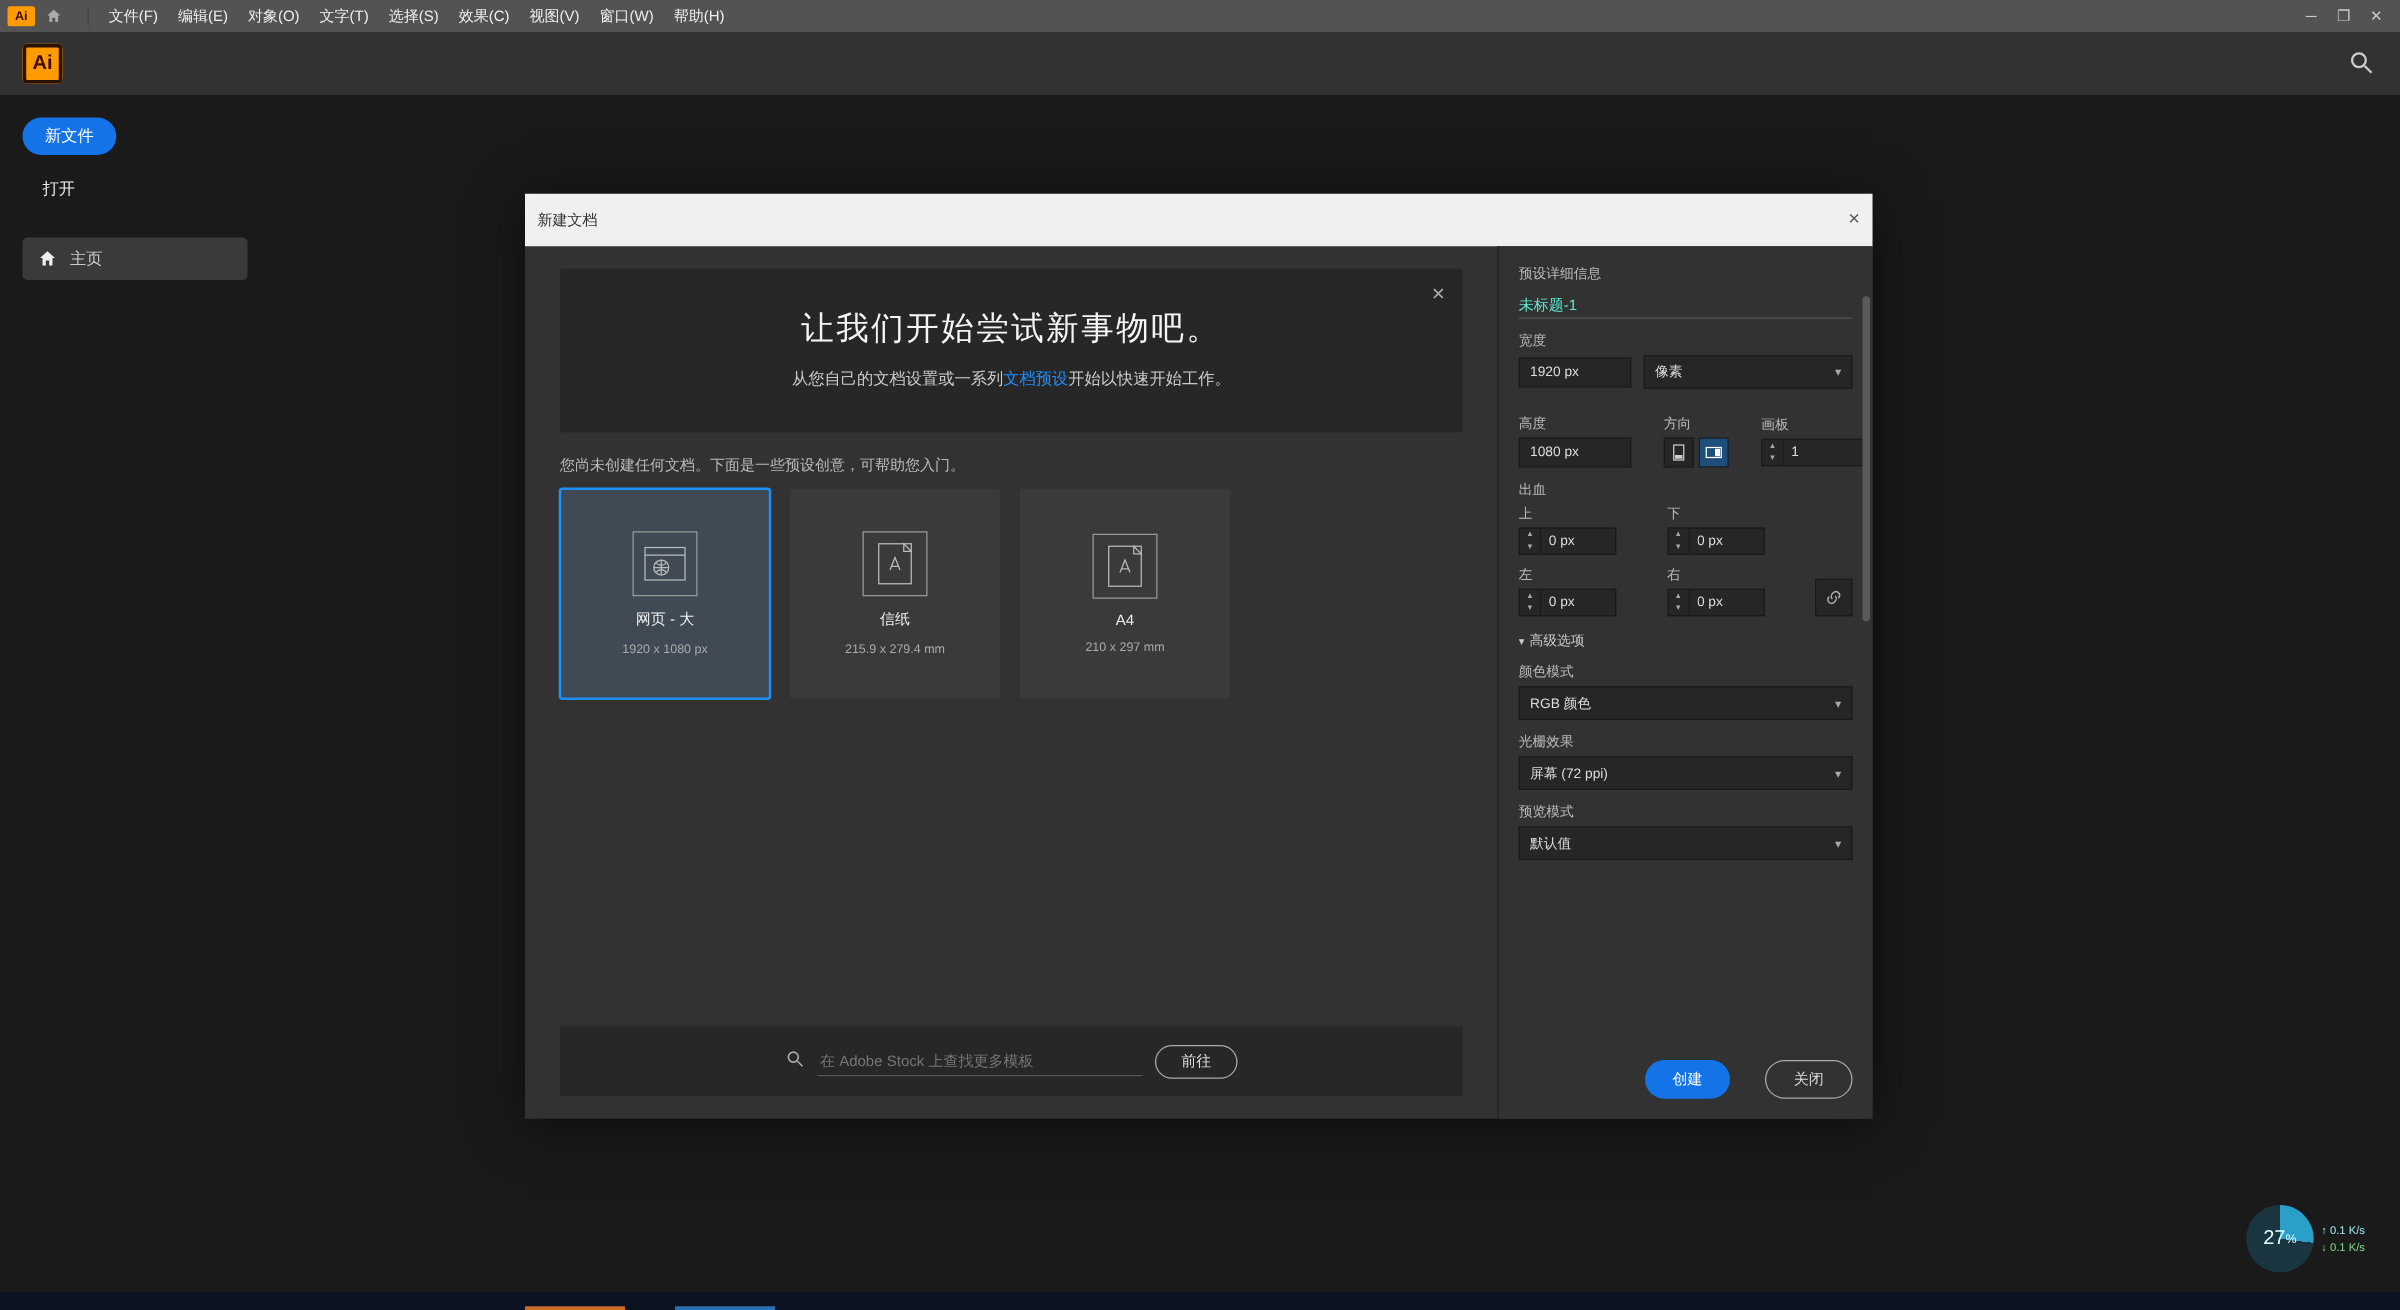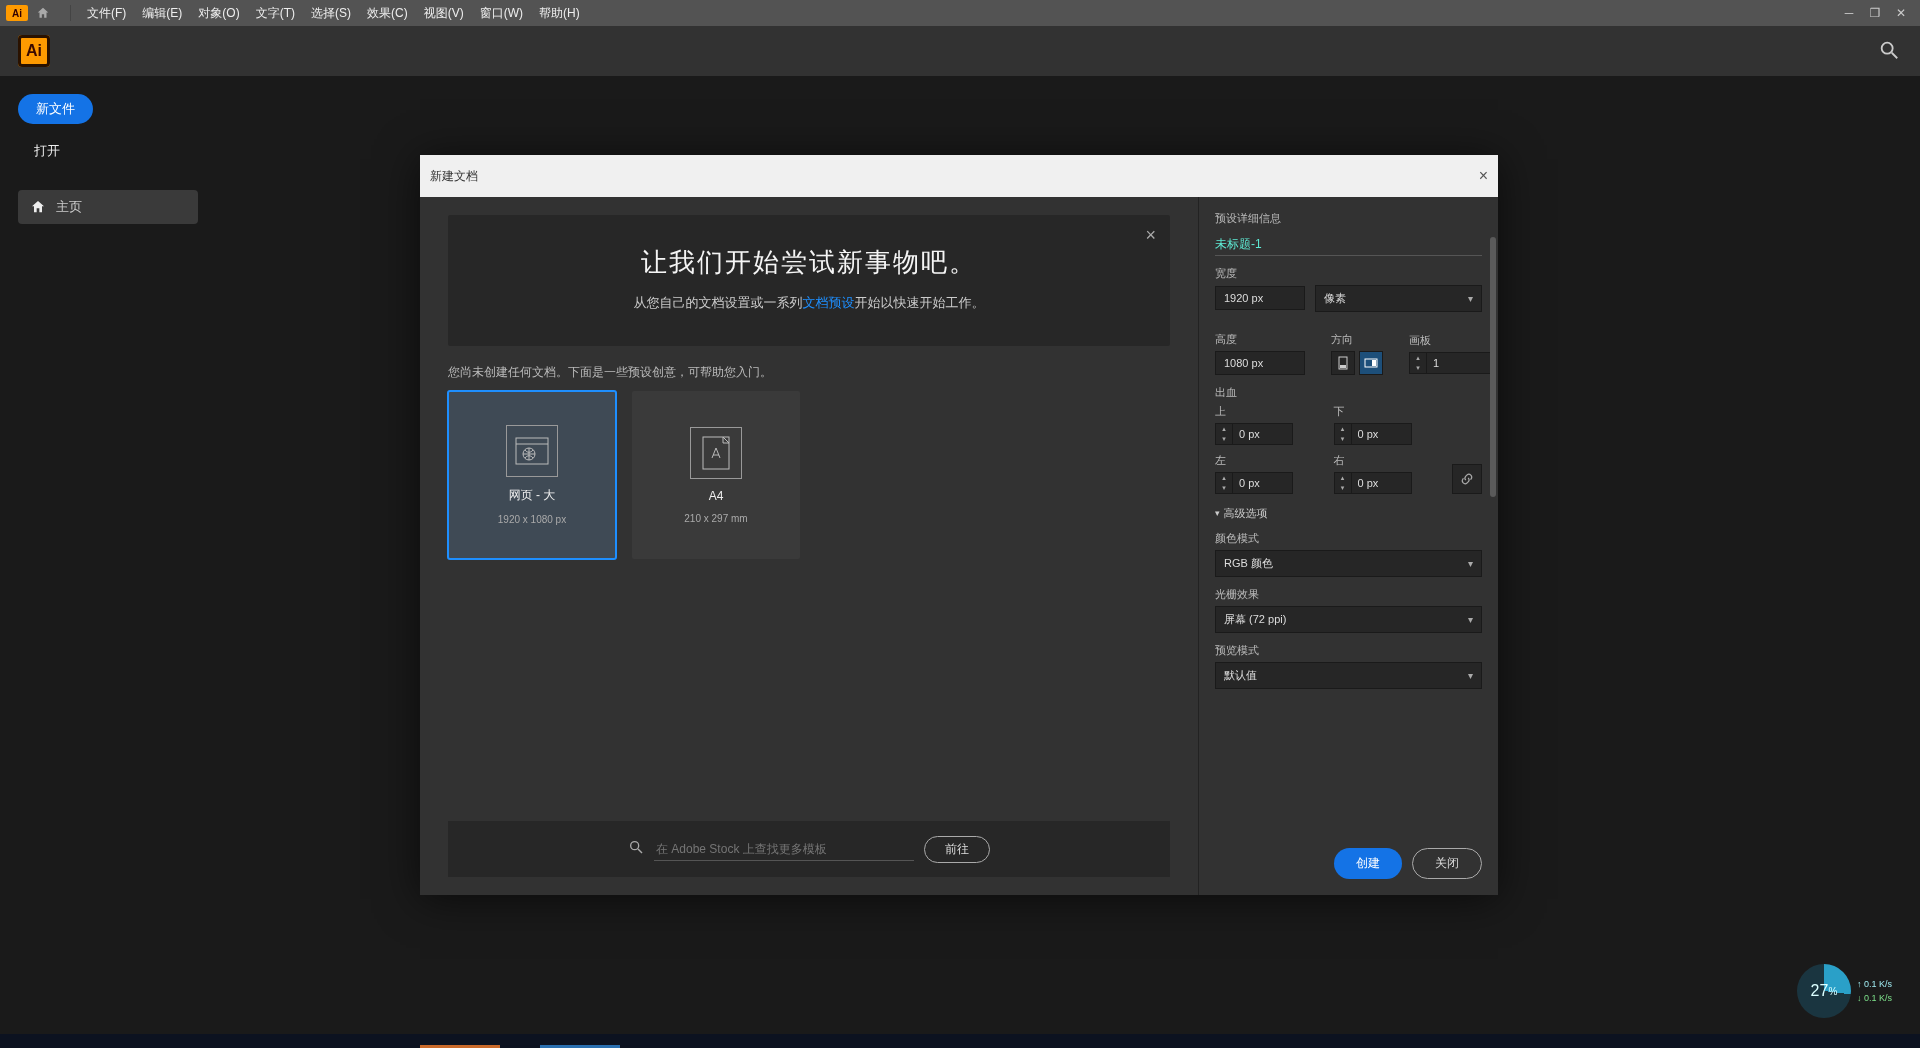--- a/index.html
+++ b/index.html
@@ -79,21 +79,21 @@
 .stepper { display:flex;}
 .stepper .arrows { width:18px; background:#262626; border:1px solid #1a1a1a; display:flex; flex-direction:column;}
 .stepper .arrows span { flex:1; font-size:7px; text-align:center; color:#aaa; cursor:pointer; line-height:9px;}
 .stepper input { background:#262626; border:1px solid #1a1a1a; border-left:none; color:#ddd; font-size:11px; padding:4px 6px; width:60px;}
 .art-stepper input{ width:66px;}
 .bleed-grid { display:grid; grid-template-columns:1fr 1fr auto; gap:8px 14px; align-items:end;}
 .link-btn { width:30px; height:30px; background:#262626; border:1px solid #1a1a1a; display:flex; align-items:center; justify-content:center; color:#aaa; cursor:pointer; grid-row:span 2;}
 .adv { font-size:11px; color:#ccc; margin-top:12px; cursor:pointer; display:flex; align-items:center; gap:4px;}
 .adv::before { content:"▾"; font-size:9px;}
 
-.dialog-footer { position:absolute; bottom:16px; right:16px; display:flex; gap:10px;}
+.dialog-footer { position:absolute; bottom:16px; right:16px; display:flex; gap:28px;}
 .btn-create { background:#1473e6; color:#fff; border:none; border-radius:16px; padding:6px 22px; font-size:12px; cursor:pointer;}
 .btn-close { background:transparent; color:#ddd; border:1px solid #aaa; border-radius:16px; padding:6px 22px; font-size:12px; cursor:pointer;}
 
 
 .taskbar { position:absolute; left:0; right:0; bottom:0; height:14px; background:#0c1220;}
 .taskbar .seg { position:absolute; bottom:0; height:3px;}
 .orange { left:420px; width:80px; background:#c96a2b;}
 .blue { left:540px; width:80px; background:#2a6fb0;}
 
 
@@ -186,20 +186,31 @@
           <div class="dim">1920 x 1080 px</div>
         </div>
         <div class="card">
           <div class="icon-box">
             <svg width="28" height="34" viewBox="0 0 28 34" fill="none" stroke="#bbb" stroke-width="1">
                 <rect x="1" y="1" width="26" height="32"></rect>
                 <path d="M21 1l6 6h-6z" fill="#3a3a3a"></path>
                 <path d="M10 22l4-10 4 10M11 19h6"></path>
               </svg>
           </div>
+          <div class="name">信纸</div>
+          <div class="dim">215.9 x 279.4 mm</div>
+        </div>
+        <div class="card">
+          <div class="icon-box">
+            <svg width="28" height="34" viewBox="0 0 28 34" fill="none" stroke="#bbb" stroke-width="1">
+                <rect x="1" y="1" width="26" height="32"></rect>
+                <path d="M21 1l6 6h-6z" fill="#3a3a3a"></path>
+                <path d="M10 22l4-10 4 10M11 19h6"></path>
+              </svg>
+          </div>
           <div class="name">A4</div>
           <div class="dim">210 x 297 mm</div>
         </div>
       </div>
 
       <div class="stock-bar">
         <span class="sicon">
           <svg viewBox="0 0 24 24" width="16" height="16" fill="none" stroke="#aaa" stroke-width="2">
               <circle cx="10" cy="10" r="6"></circle>
               <line x1="15" y1="15" x2="21" y2="21"></line>

